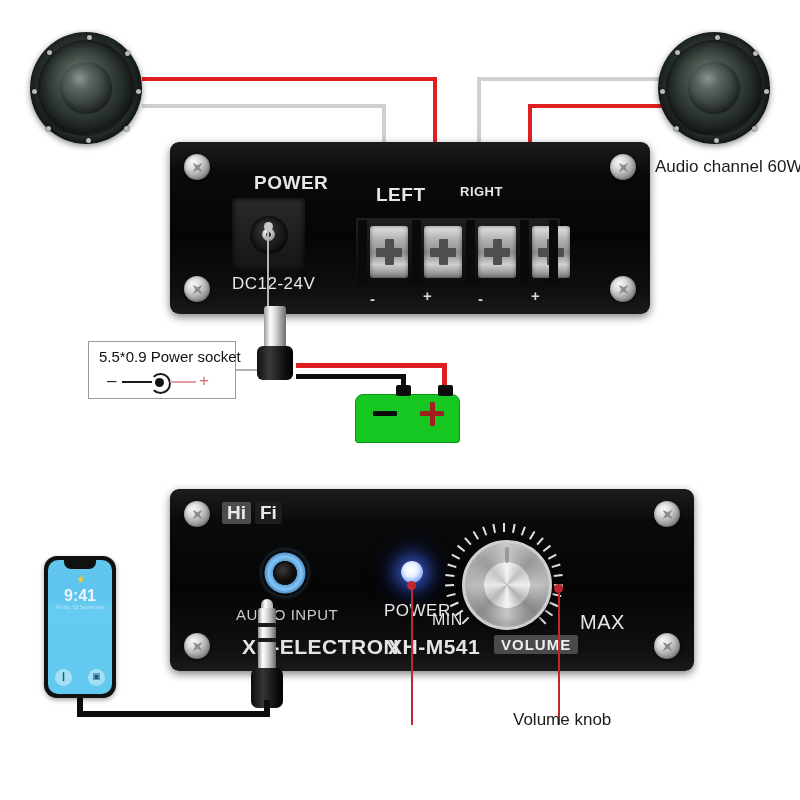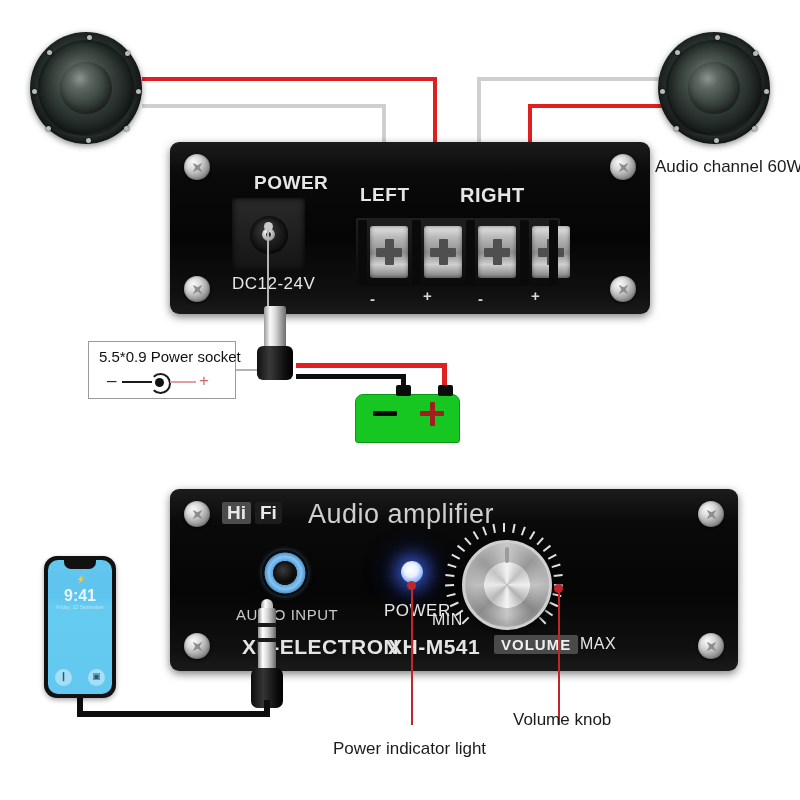--- a/index.html
+++ b/index.html
@@ -183,22 +183,22 @@
 
     <div class="brdlbl" style="left:84px;top:30px;font-size:19px;font-weight:bold;">POWER</div>
 
     <div class="dcjack" style="left:62px;top:56px;width:73px;height:73px;">
       <div class="hole">
         <div class="pin"></div>
       </div>
     </div>
     <div class="brdlbl" style="left:62px;top:132px;font-size:17px;">DC12-24V</div>
 
-    <div class="brdlbl" style="left:190px;top:42px;font-size:19px;font-weight:bold;">LEFT</div>
-    <div class="brdlbl" style="left:290px;top:42px;font-size:20px;font-weight:bold;">RIGHT</div>
+    <div class="brdlbl" style="left:206px;top:42px;font-size:19px;font-weight:bold;">LEFT</div>
+    <div class="brdlbl" style="left:290px;top:42px;font-size:13px;font-weight:bold;">RIGHT</div>
 
     <div class="term" style="left:186px;top:76px;width:204px;height:68px;">
       <div class="tfin" style="left:2px;"></div>
       <div class="tslot" style="left:14px;"></div>
       <div class="tfin" style="left:56px;"></div>
       <div class="tslot" style="left:68px;"></div>
       <div class="tfin" style="left:110px;"></div>
       <div class="tslot" style="left:122px;"></div>
       <div class="tfin" style="left:164px;"></div>
       <div class="tslot" style="left:176px;"></div>
@@ -235,31 +235,30 @@
   <div class="wire blk abs" style="left:401px;top:374px;width:5px;height:23px;"></div>
 
   <div class="batt" style="left:355px;top:394px;">
     <div class="term" style="left:40px;background:#0b0b0b;"></div>
     <div class="term" style="left:82px;background:#0b0b0b;"></div>
     <div class="m"></div>
     <div class="p1"></div>
     <div class="p2"></div>
   </div>
 
-  <div class="board" style="left:170px;top:489px;width:568px;height:182px;">
+  <div class="board" style="left:170px;top:489px;width:524px;height:182px;">
     <div class="screw" style="left:14px;top:12px;"></div>
     <div class="screw" style="right:14px;top:12px;"></div>
     <div class="screw" style="left:14px;bottom:12px;"></div>
     <div class="screw" style="right:14px;bottom:12px;"></div>
 
     <div class="hifi" style="left:52px;top:13px;">
       <span>Hi</span>
       <span style="background:#1d1d1d;">Fi</span>
     </div>
-    <div class="brdlbl" style="left:138px;top:10px;font-size:27px;color:#cfcfcf;">Audio amplifier</div>
 
     <div class="jack3" style="left:92px;top:61px;"></div>
     <div class="brdlbl" style="left:66px;top:117px;font-size:15px;color:#c9c9c9;">AUDIO INPUT</div>
 
     <div class="led" style="left:231px;top:72px;"></div>
     <div class="brdlbl" style="left:214px;top:112px;font-size:17px;">POWER</div>
 
     <div class="ticks" style="left:275px;top:34px;" id="ticks">
         <i style="transform: translateX(-50%) rotate(-135deg);"></i>
         <i style="transform: translateX(-50%) rotate(-124.615deg);"></i>
@@ -284,21 +283,21 @@
         <i style="transform: translateX(-50%) rotate(72.6923deg);"></i>
         <i style="transform: translateX(-50%) rotate(83.0769deg);"></i>
         <i style="transform: translateX(-50%) rotate(93.4615deg);"></i>
         <i style="transform: translateX(-50%) rotate(103.846deg);"></i>
         <i style="transform: translateX(-50%) rotate(114.231deg);"></i>
         <i style="transform: translateX(-50%) rotate(124.615deg);"></i>
         <i style="transform: translateX(-50%) rotate(135deg);"></i>
       </div>
     <div class="knob" style="left:292px;top:51px;"></div>
     <div class="brdlbl" style="left:262px;top:122px;font-size:16px;">MIN</div>
-    <div class="brdlbl" style="left:410px;top:122px;font-size:16px;margin-top:24px;">MAX</div>
+    <div class="brdlbl" style="left:410px;top:122px;font-size:20px;">MAX</div>
     <div class="volbox" style="left:324px;top:146px;">VOLUME</div>
 
     <div class="brdlbl" style="left:72px;top:146px;font-size:21px;font-weight:bold;color:#e4e4e4;">XH-ELECTRON</div>
     <div class="brdlbl" style="left:218px;top:146px;font-size:21px;font-weight:bold;color:#e4e4e4;">XH-M541</div>
   </div>
 
   <div class="aux" style="left:258px;top:608px;width:18px;height:100px;">
     <div class="tip"></div>
     <div class="shaft"></div>
     <div class="b1"></div>
@@ -320,19 +319,18 @@
         <span>❙</span>
       </div>
       <div class="qb" style="right:7px;">
         <span>▣</span>
       </div>
     </div>
   </div>
 
   <div class="pointer" style="left:411px;top:585px;height:140px;"></div>
   <div class="abs" style="left:407px;top:581px;width:9px;height:9px;border-radius:50%;background:#c0272d;"></div>
-  <div class="cap abs" style="left:333px;top:739px;">Power indicator light</div>
 
   <div class="pointer" style="left:558px;top:588px;height:137px;"></div>
   <div class="abs" style="left:554px;top:584px;width:9px;height:9px;border-radius:50%;background:#c0272d;"></div>
   <div class="cap abs" style="left:513px;top:710px;">Volume knob</div>
 
 </div>
 
 </body></html>

